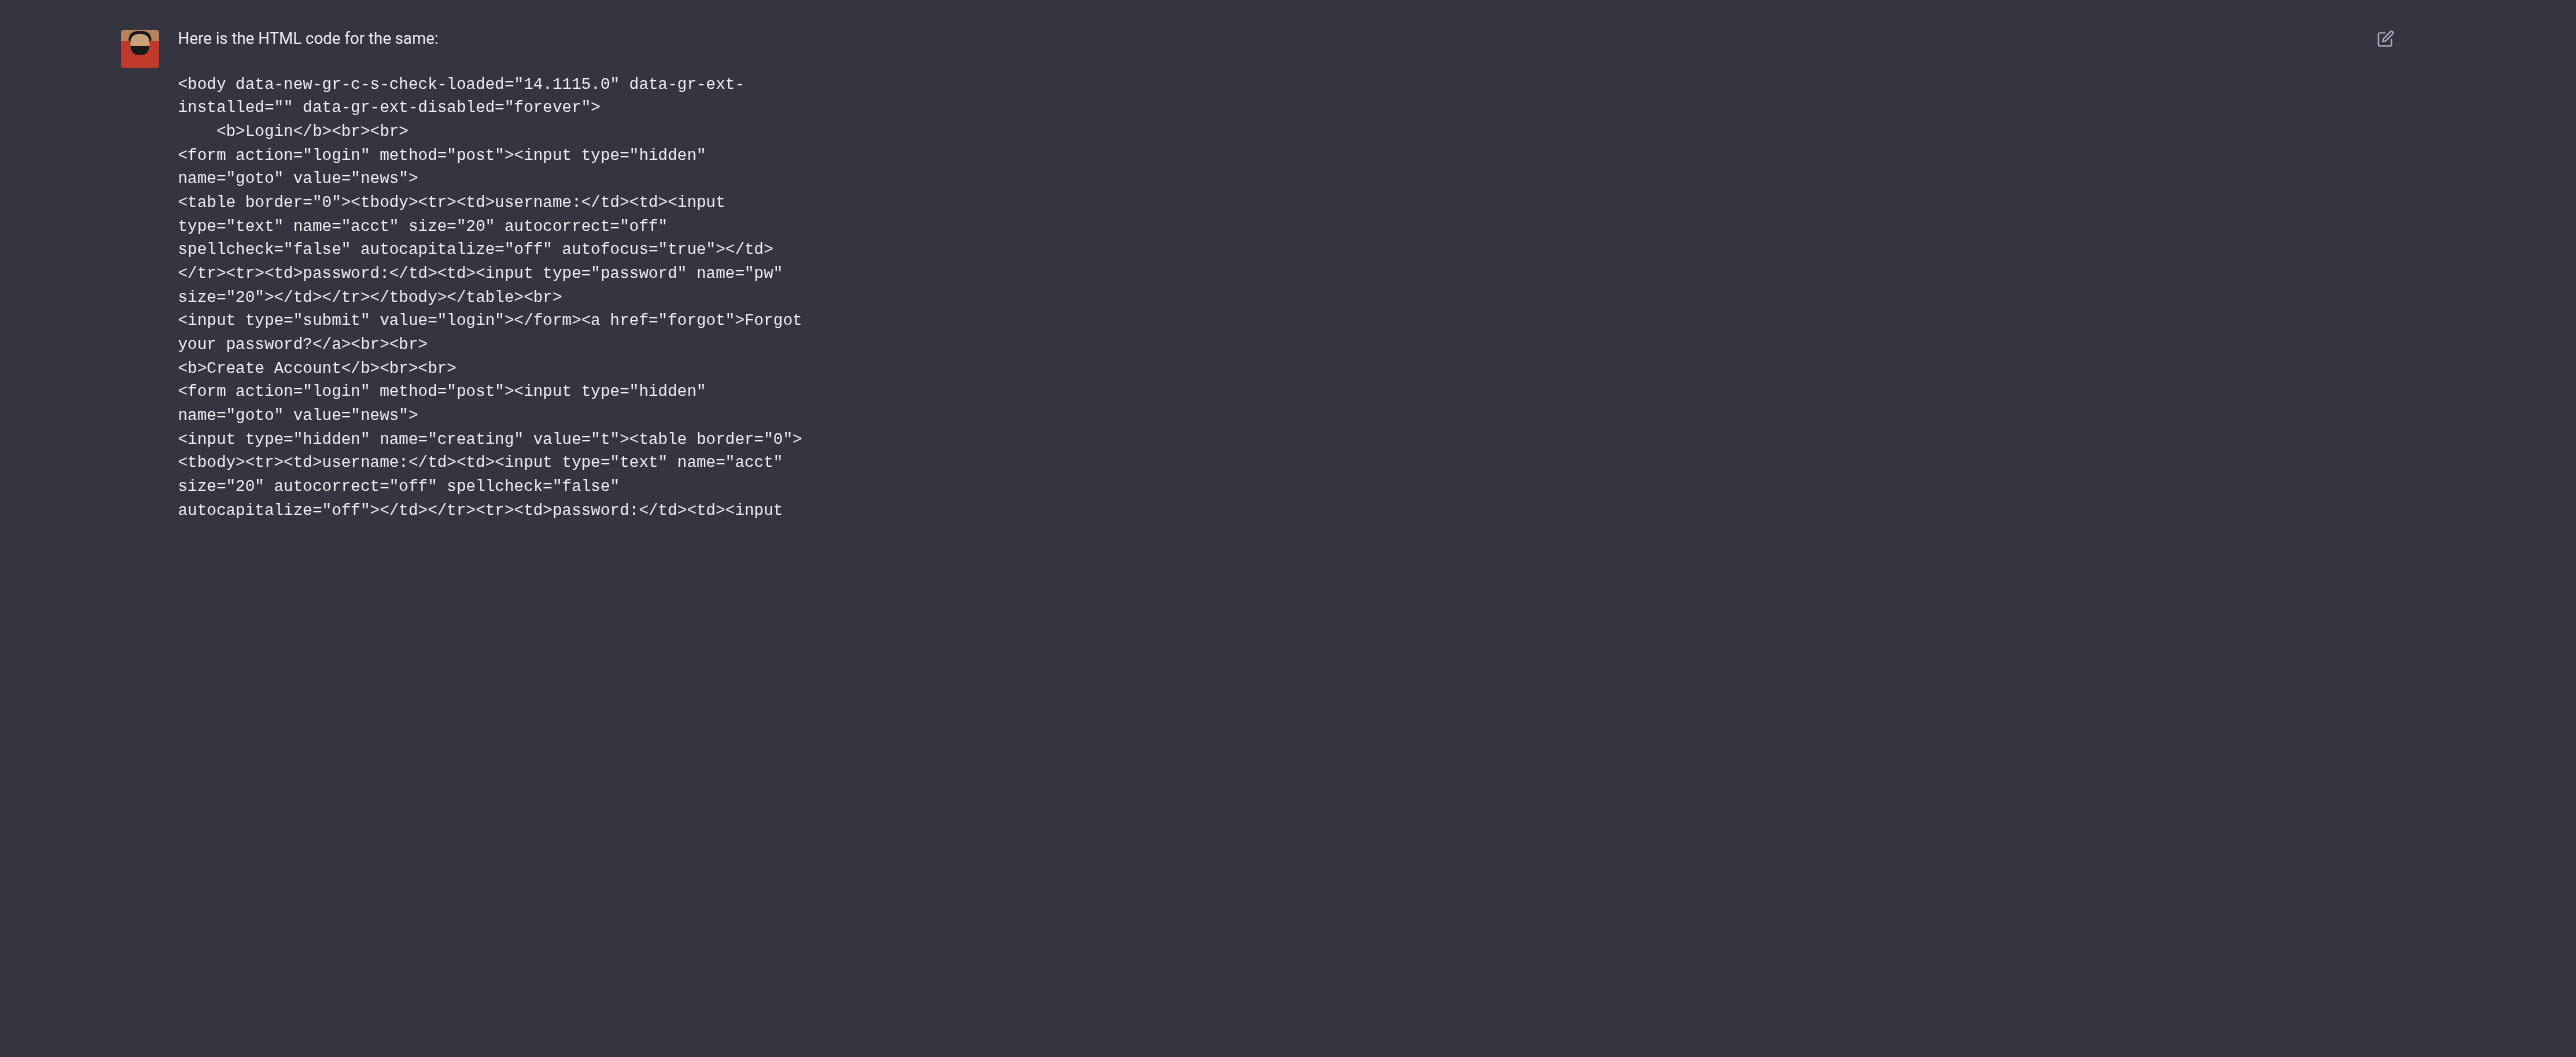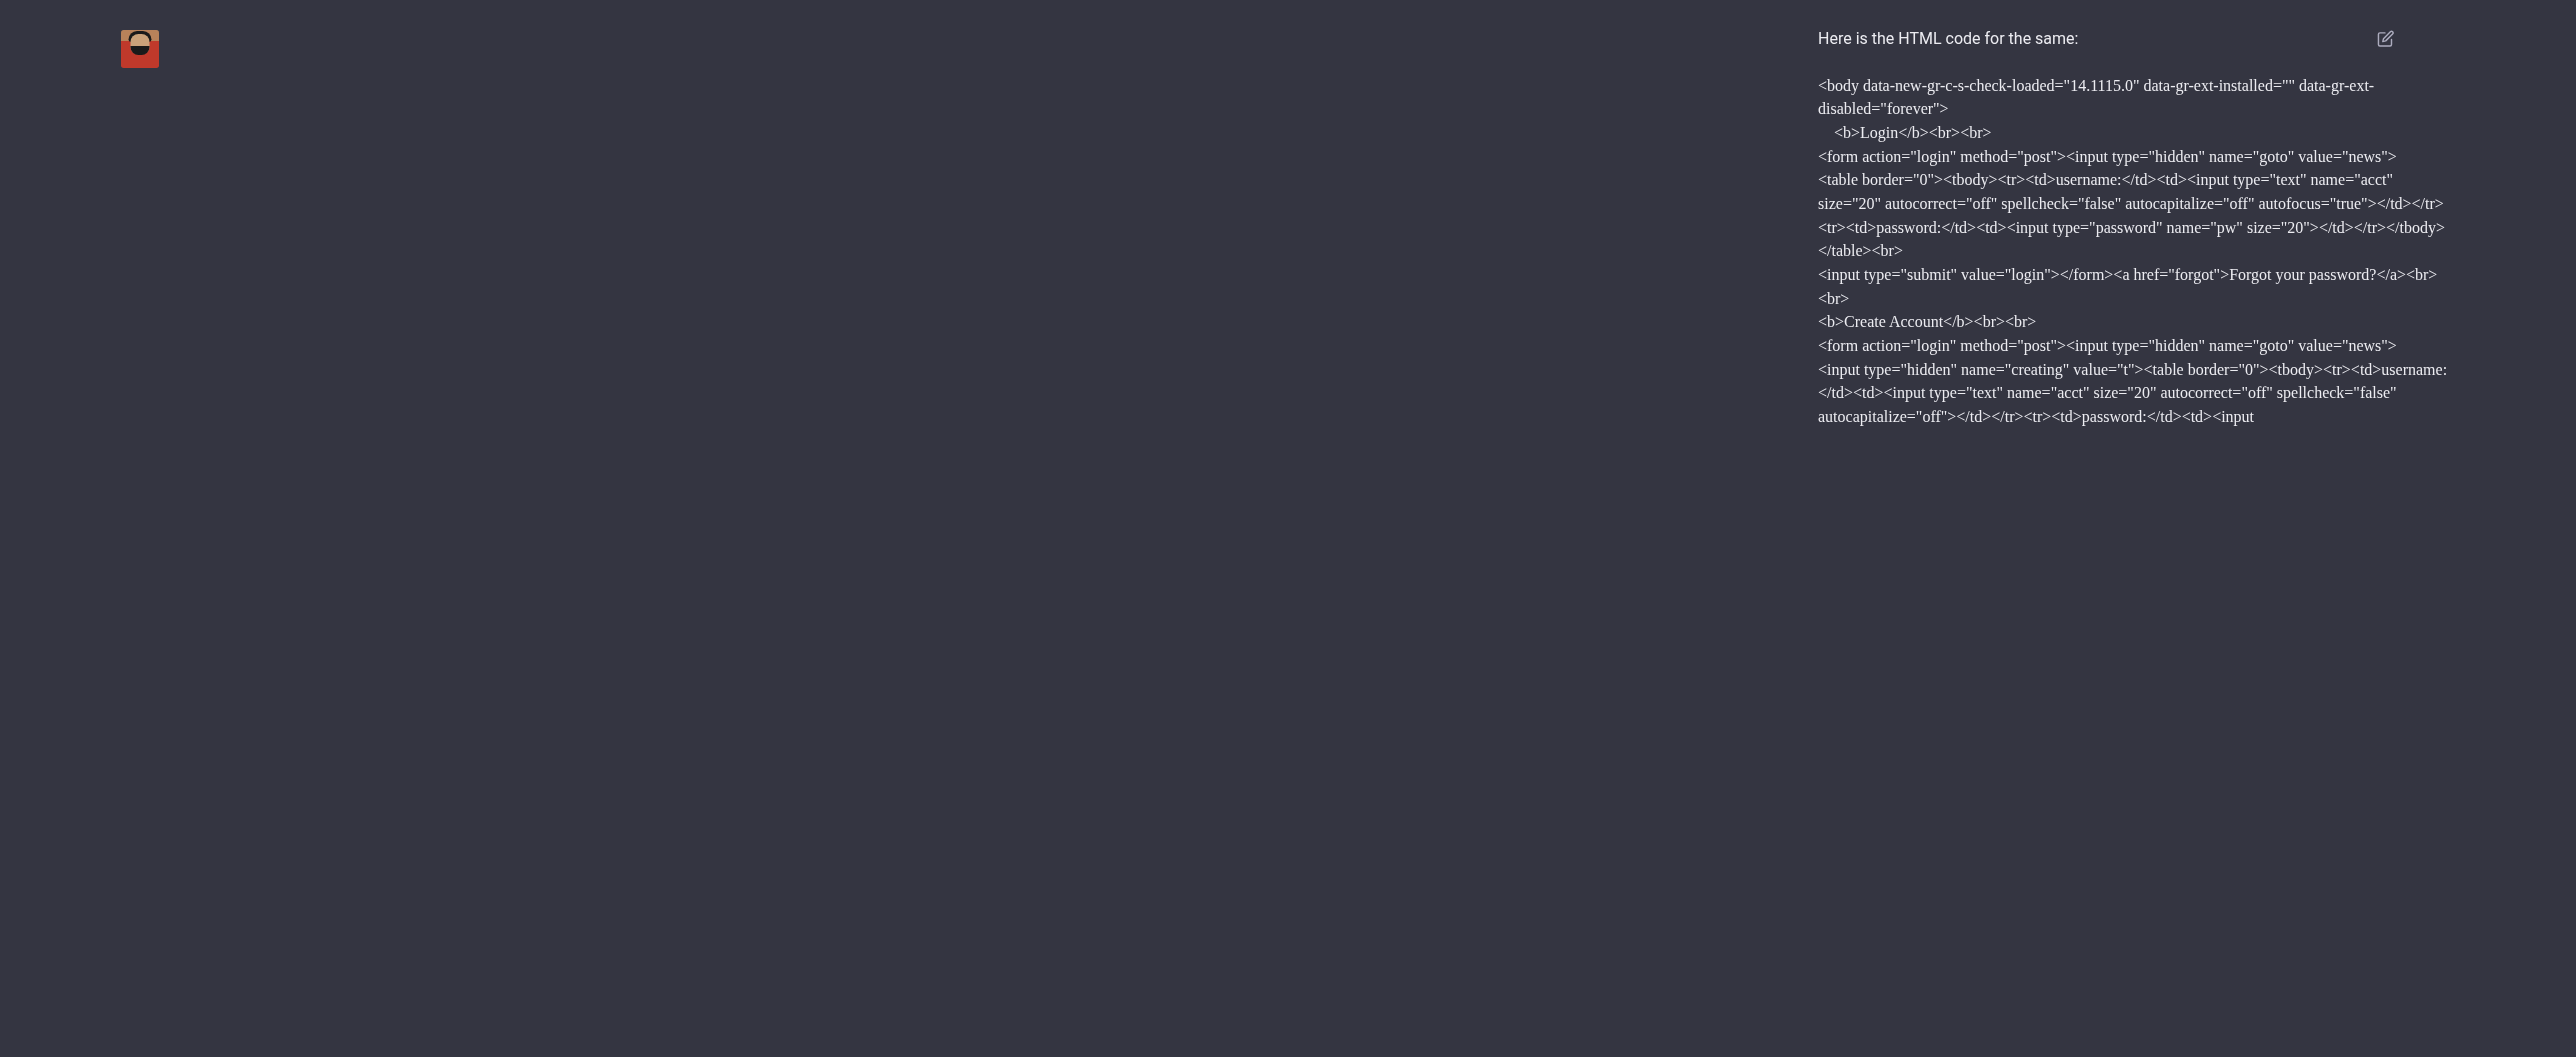--- a/index.html
+++ b/index.html
@@ -11,21 +11,20 @@
     font-family: -apple-system, BlinkMacSystemFont, "Segoe UI", Roboto, Helvetica, Arial, sans-serif;
     color: #ececf1;
     -webkit-font-smoothing: antialiased;
   }
   .message-row {
     display: flex;
     align-items: flex-start;
     padding: 27px 121px 0 121px;
     box-sizing: border-box;
     position: relative;
-    justify-content: space-between;
   }
   .avatar {
     width: 38px;
     height: 38px;
     border-radius: 2.7px;
     flex-shrink: 0;
     margin-right: 19px;
     margin-top: 2.7px;
     overflow: hidden;
   }
@@ -71,21 +70,21 @@
     line-height: 1.48;
     color: #ececf1;
     max-width: 637px;
     overflow-wrap: anywhere;
   }
   .intro-line {
     margin-bottom: 23px;
   }
   .code-text {
     white-space: pre-wrap;
-    font-family: Liberation Serif, serif;
+    font-family: Liberation Mono, monospace;
   }
   .edit-button {
     position: absolute;
     right: 182px;
     top: 29.5px;
     width: 17.4px;
     height: 17.4px;
     color: #acacbe;
     cursor: pointer;
   }

